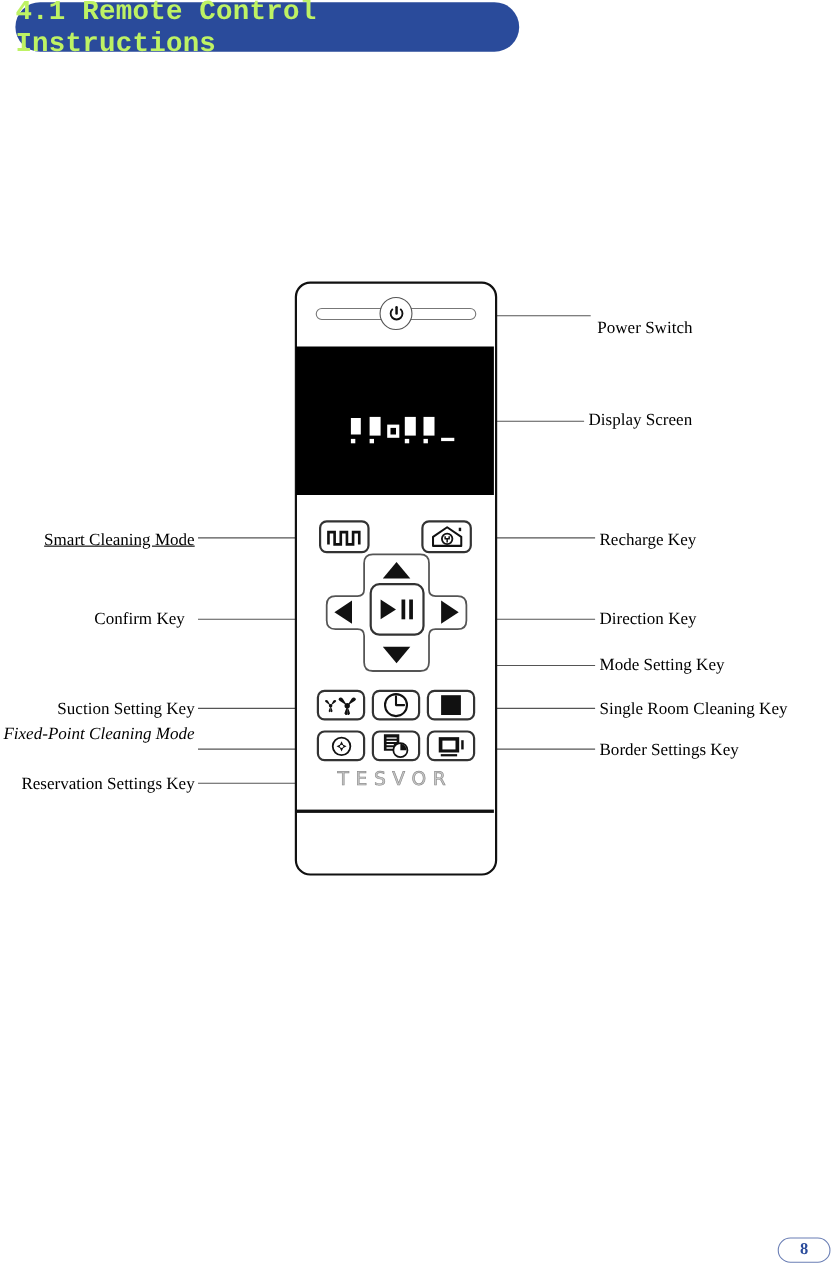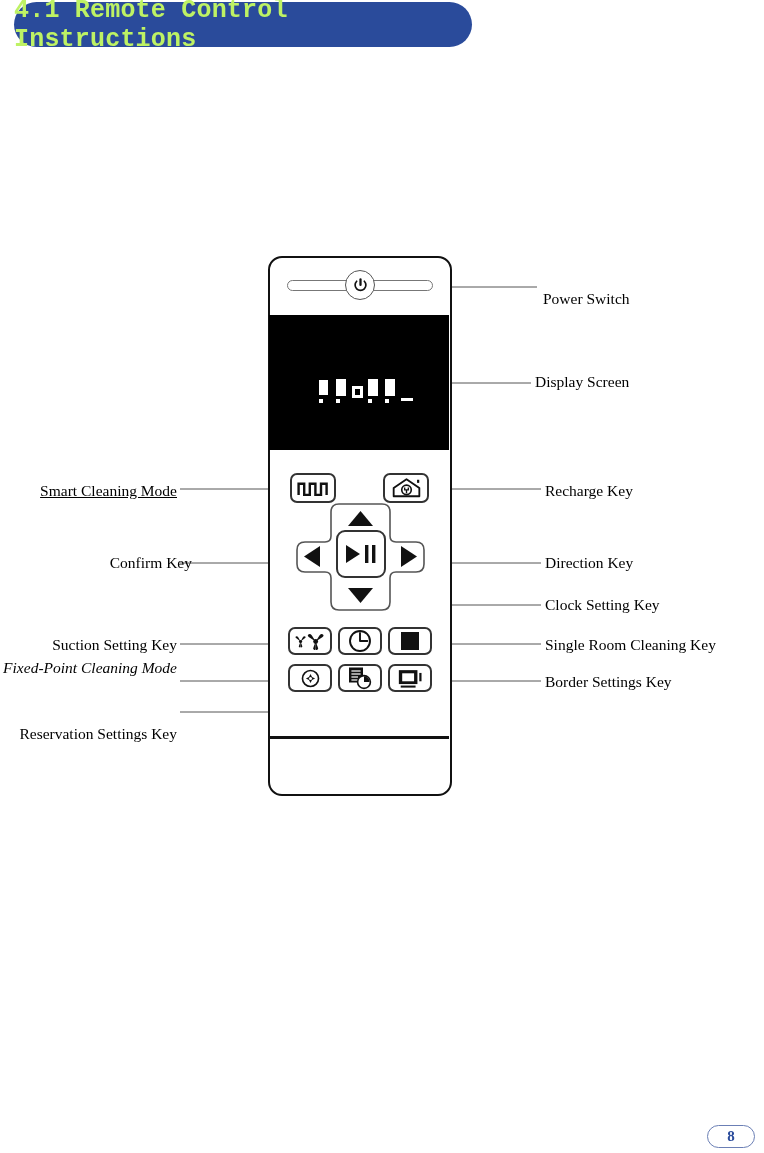--- a/index.html
+++ b/index.html
@@ -368,31 +368,32 @@
 
   <div class="key" style="left:120px; top:408px; width:44px; height:28px;">
     <svg width="26" height="21" viewBox="0 0 28 22">
       <rect x="2" y="2" width="20" height="15" fill="#111"></rect>
       <rect x="5.6" y="5.4" width="12.8" height="8.6" fill="#fff"></rect>
       <rect x="24" y="5" width="2.4" height="9" fill="#111"></rect>
       <rect x="4" y="18.6" width="16" height="2.2" fill="#111"></rect>
     </svg>
   </div>
 
+  <div class="brand">TESVOR</div>
 
   <div class="base-divider"></div>
 </div>
 
 <div class="callout right" style="left:543px; top:291px;">Power Switch</div>
 <div class="callout right" style="left:535px; top:374px;">Display Screen</div>
 <div class="callout right" style="left:545px; top:483px;">Recharge Key</div>
 <div class="callout right" style="left:545px; top:555px;">Direction Key</div>
-<div class="callout right" style="left:545px; top:597px;">Clock Setting Key</div>
+<div class="callout right" style="left:545px; top:597px;">Mode Setting Key</div>
 <div class="callout right" style="left:545px; top:637px;">Single Room Cleaning Key</div>
 <div class="callout right" style="left:545px; top:674px;">Border Settings Key</div>
 
 <div class="callout left" style="left:13px; top:483px; width:164px;text-decoration:underline;">Smart Cleaning Mode</div>
-<div class="callout left" style="left:28px; top:555px; width:164px;">Confirm Key</div>
+<div class="callout left" style="left:4px; top:555px; width:164px;">Confirm Key</div>
 <div class="callout left" style="left:13px; top:637px; width:164px;">Suction Setting Key</div>
 <div class="callout left" style="left:0px; top:660px; width:177px;font-style:italic;">Fixed-Point Cleaning Mode</div>
-<div class="callout left" style="left:0px; top:726px; width:177px;">Reservation Settings Key</div>
+<div class="callout left" style="left:0px; top:705px; width:177px;">Reservation Settings Key</div>
 
 <div id="page-number">8</div>
 
 </body></html>

